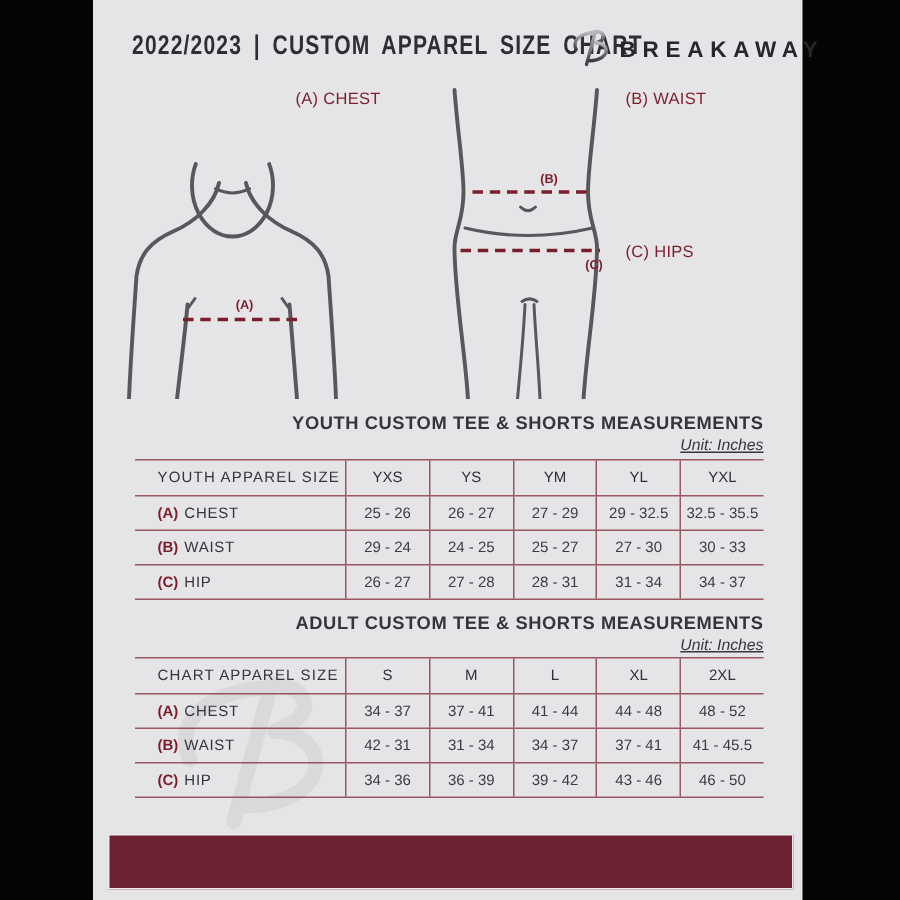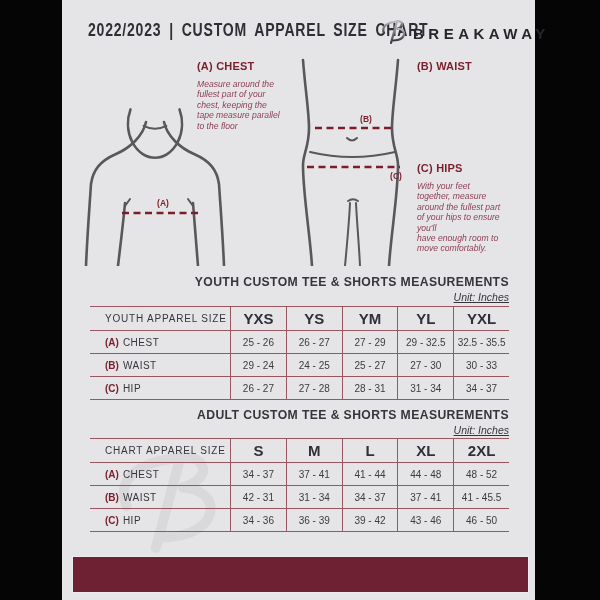--- a/index.html
+++ b/index.html
@@ -25,35 +25,35 @@
   .brand{left:351px;top:25px;font-size:15px;font-weight:bold;color:#26262c;letter-spacing:4.5px;white-space:nowrap;}
 
   
   svg text{font-family:"Liberation Sans",sans-serif;}
   .outline{stroke:var(--stroke);stroke-width:2.6;fill:none;stroke-linecap:round;}
   .thin-outline{stroke:var(--stroke);stroke-width:2;fill:none;stroke-linecap:round;}
   .dash{stroke:var(--maroon);stroke-width:2.3;stroke-dasharray:7 4.5;fill:none;}
   .marker{fill:var(--maroon);font-size:8.5px;font-weight:bold;text-anchor:middle;}
 
   
-  .guide h3{font-size:11px;font-weight:bold;color:var(--maroon);letter-spacing:.2px;}
+  .guide h3{font-size:11px;font-weight:normal;color:var(--maroon);letter-spacing:.2px;}
   .guide p{margin-top:7px;font-size:8.6px;line-height:10.4px;font-style:italic;color:var(--maroon-text);white-space:pre-line;}
 
   
   .section-head{width:419px;text-align:right;}
   .section-head .st{font-size:12.2px;font-weight:bold;color:#35353d;letter-spacing:.4px;}
   .section-head .su{font-size:10.5px;font-style:italic;color:#35353d;margin-top:2px;text-decoration:underline;}
 
   
   .size-table{width:419px;border-top:1.2px solid var(--line);background:transparent;}
   .t-row{display:grid;grid-template-columns:140px repeat(5,1fr);border-bottom:1.2px solid var(--line);height:23px;}
   .t-row.t-head{height:24px;border-bottom:1.8px solid var(--line);}
   .t-cell{display:flex;align-items:center;justify-content:center;font-size:10px;color:#3b3b41;
     border-left:1.2px solid var(--line);overflow:hidden;white-space:nowrap;}
-  .t-head .t-cell{font-weight:bold;font-size:15px;color:#303038;}
+  .t-head .t-cell{font-weight:normal;font-size:10px;color:#303038;}
   .t-cell.t-first{justify-content:flex-start;padding-left:15px;border-left:none;}
   .t-head .t-cell.t-first{font-weight:normal;font-size:10px;letter-spacing:.8px;color:#35353d;}
   .t-label .code{color:var(--maroon);font-weight:bold;margin-right:4px;}
   .t-label .lbl{letter-spacing:.5px;color:#35353d;}
 
   
   .footer-bar{left:10px;top:556px;width:457px;height:37px;background:var(--bar);border:1.5px solid #ebebed;}
   .watermark{left:48px;top:426px;opacity:.85;}
 </style>
 </head>
@@ -111,38 +111,26 @@
       <path class="dash" d="M19,115 L112,115"></path>
       <path class="thin-outline" d="M60,149 Q65,145.5 70,149"></path>
       <path class="thin-outline" d="M62,151 C61,172 59,192 57,214"></path>
       <path class="thin-outline" d="M68,151 C69,172 71,192 72,214"></path>
       <text class="marker" x="78" y="70">(B)</text>
       <text class="marker" x="108" y="127">(C)</text>
     </svg>
 
     <div class="abs guide" style="left:135px;top:60px;width:110px">
       <h3>(A) CHEST</h3>
-      <p>Measure around the
-fullest part of your
-chest, keeping the
-tape measure parallel
-to the floor</p>
     </div>
     <div class="abs guide" style="left:355px;top:60px;width:116px">
       <h3>(B) WAIST</h3>
     </div>
     <div class="abs guide" style="left:355px;top:162px;width:118px">
       <h3>(C) HIPS</h3>
-      <p>With your feet
-together, measure
-around the fullest part
-of your hips to ensure
-you'll
-have enough room to
-move comfortably.</p>
     </div>
 
     <div class="abs section-head" style="left:28px;top:275px">
       <div class="st">YOUTH CUSTOM TEE &amp; SHORTS MEASUREMENTS</div>
       <div class="su">Unit: Inches</div>
     </div>
     <div class="abs size-table" style="left:28px;top:306px">
         <div class="t-row t-head">
           <div class="t-cell t-first">YOUTH APPAREL SIZE</div>
           <div class="t-cell">YXS</div>

